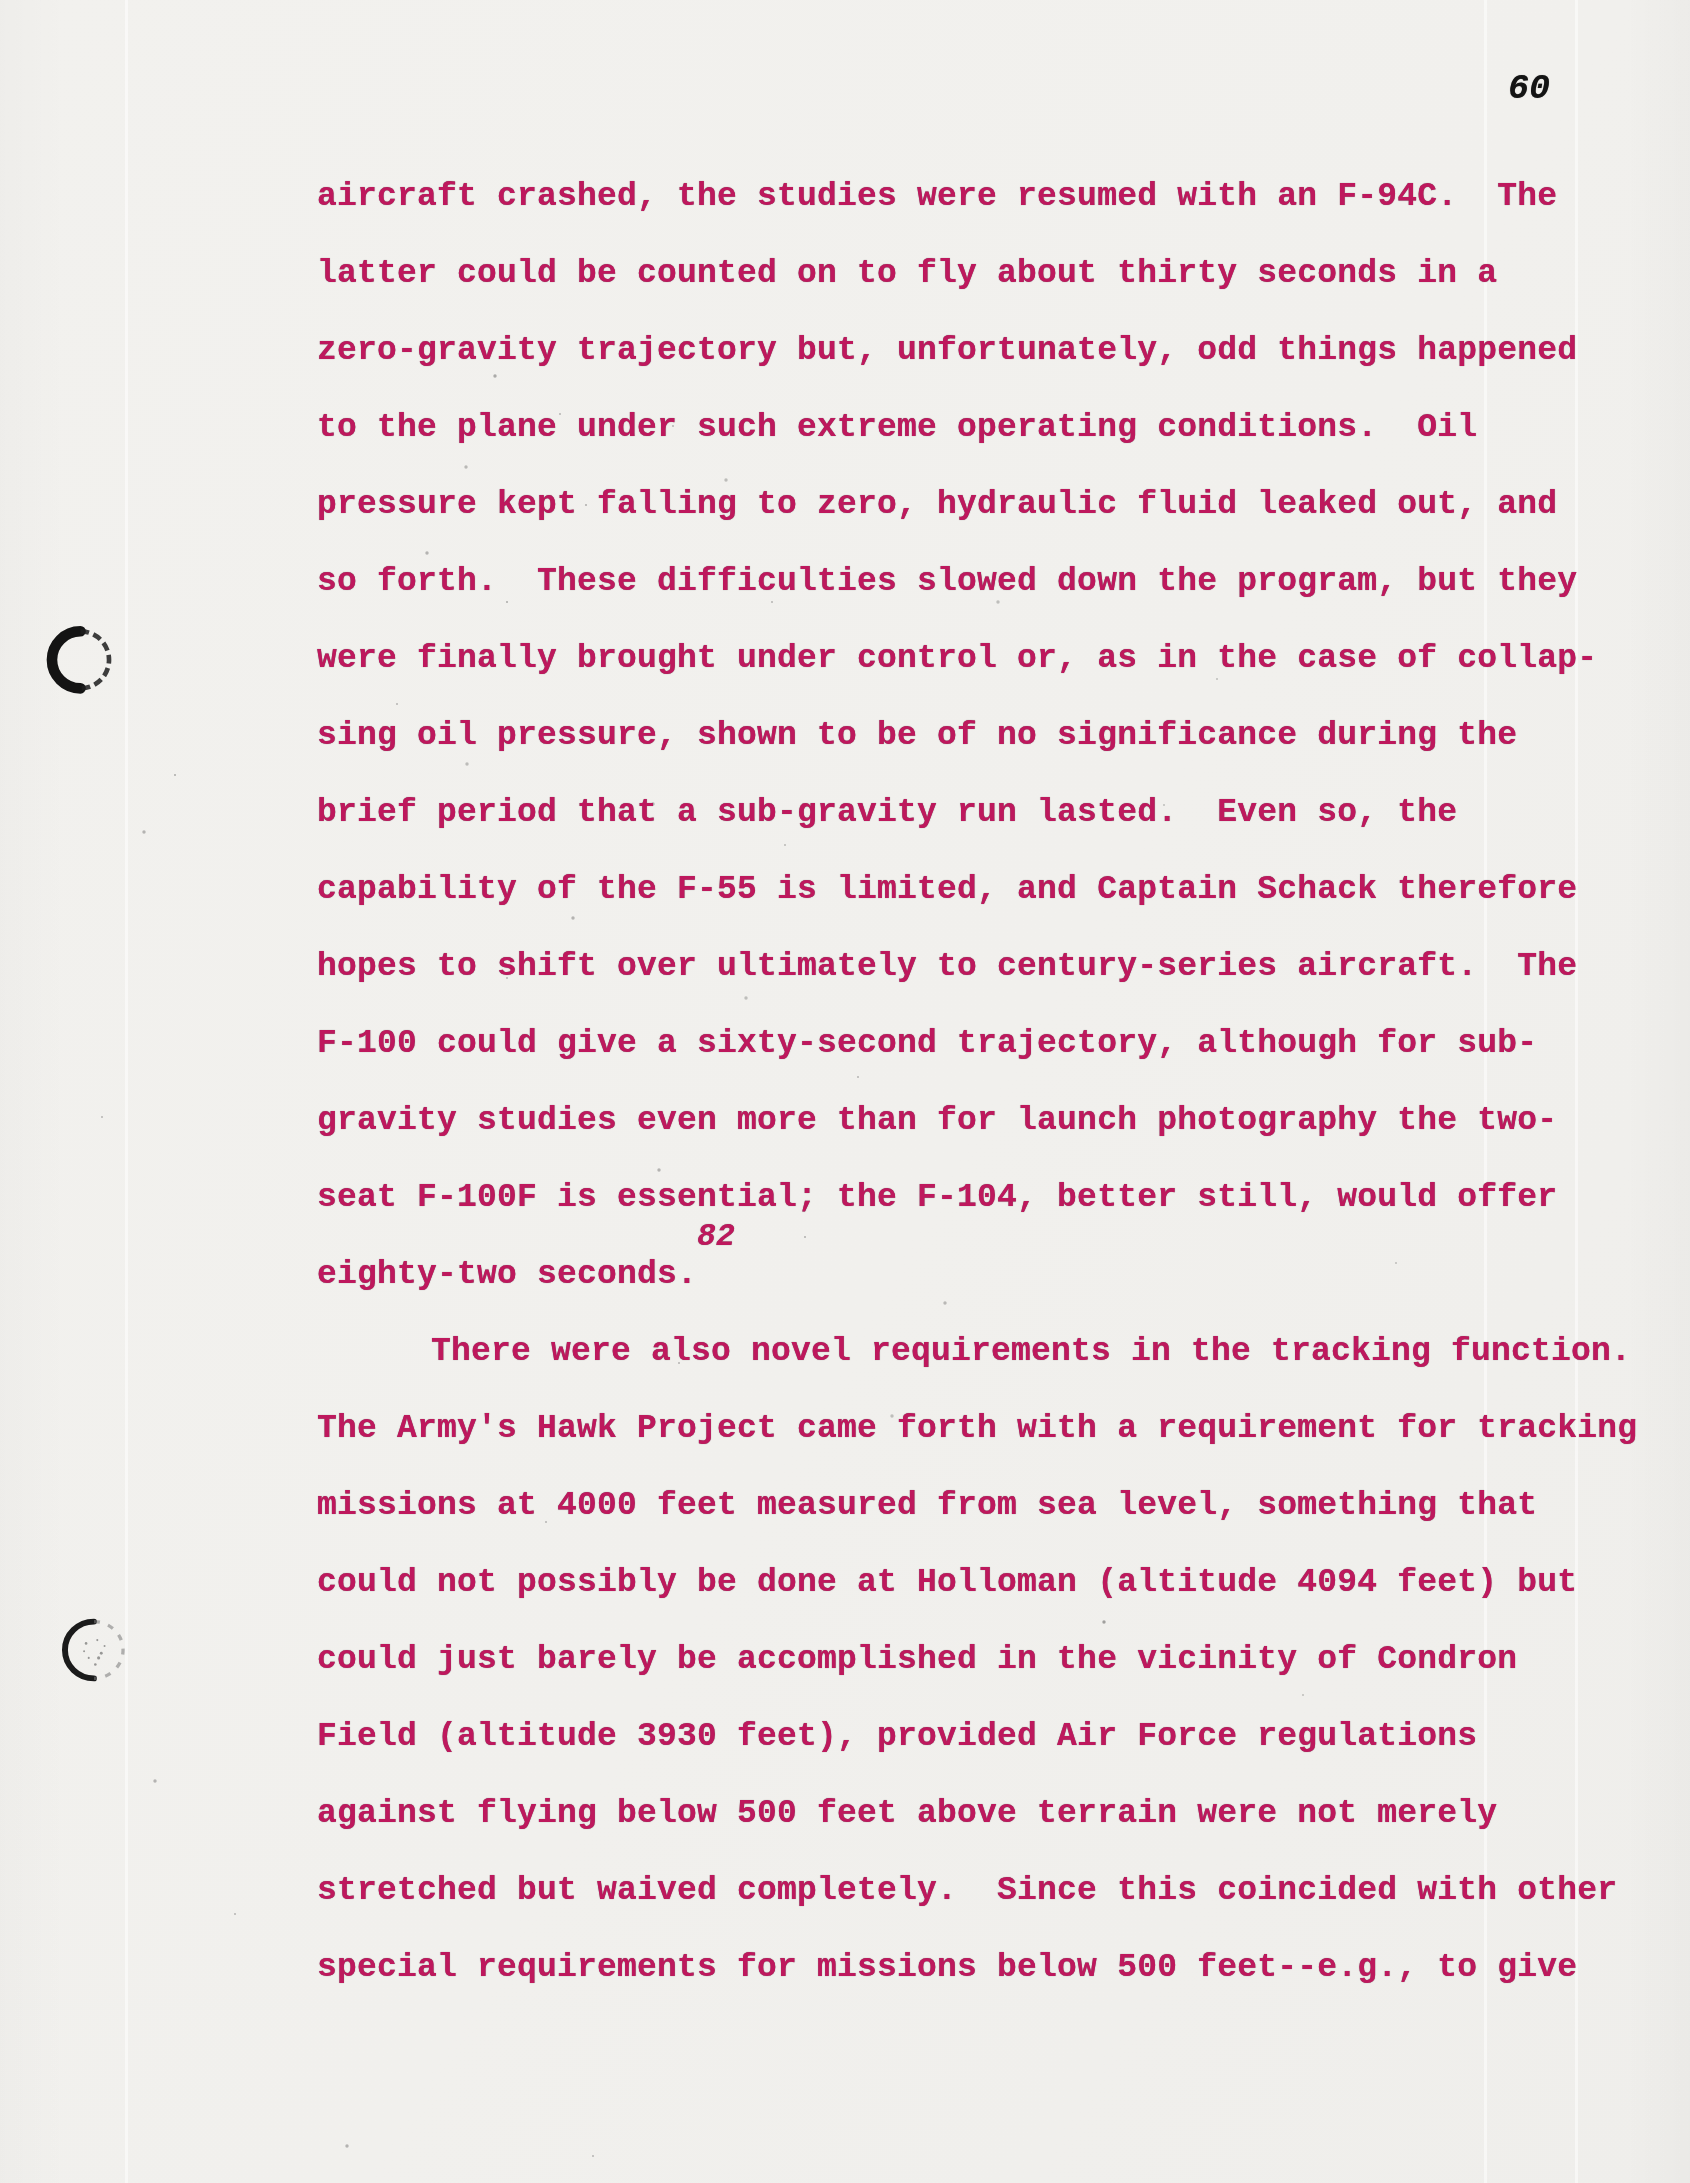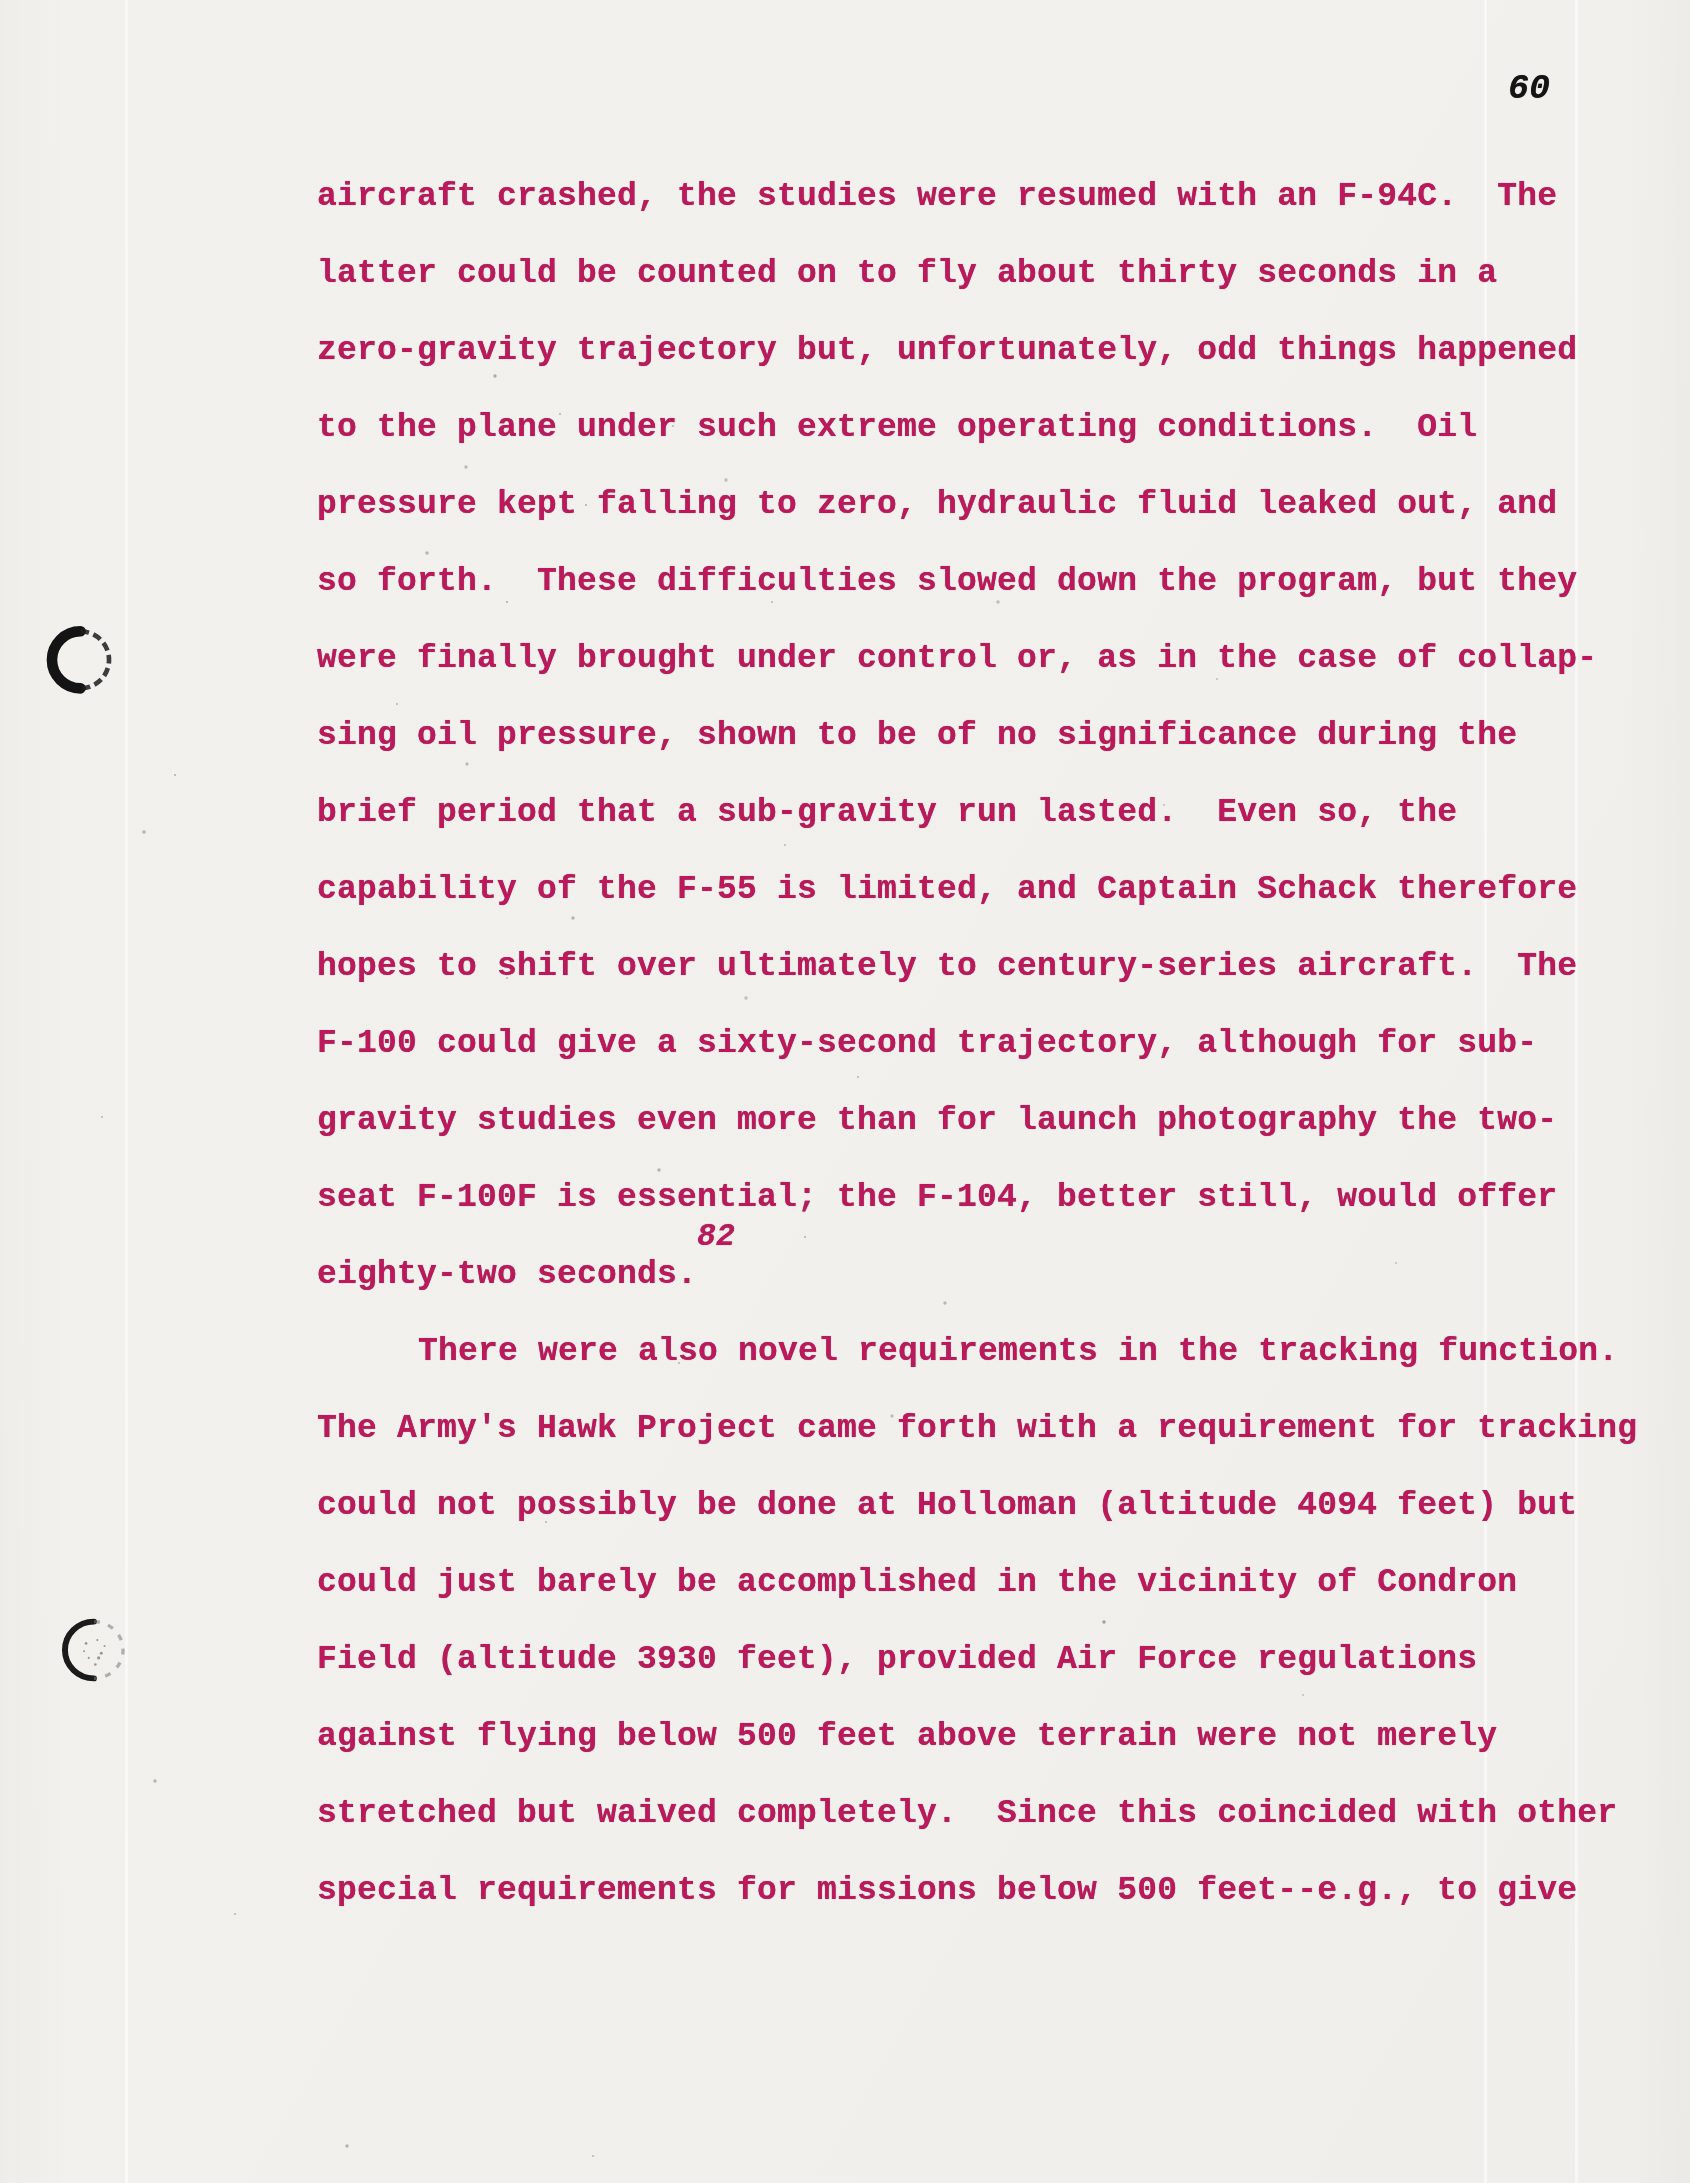--- a/index.html
+++ b/index.html
@@ -35,20 +35,21 @@
     line-height: 77px;
     letter-spacing: 0.2px;
     text-shadow: 0 0 0.8px rgba(23,23,23,0.65);
   }
   .line {
     white-space: pre;
     height: 77px;
   }
   .line.indent {
     padding-left: 101px;
+    text-align: center;
   }
   .sup {
     position: relative;
     top: -38px;
     font-size: 0.95em;
     font-style: italic;
   }
   .ring {
     position: absolute;
   }
@@ -159,20 +160,21 @@
   <div class="line">sing oil pressure, shown to be of no significance during the</div>
   <div class="line">brief period that a sub-gravity run lasted.  Even so, the</div>
   <div class="line">capability of the F-55 is limited, and Captain Schack therefore</div>
   <div class="line">hopes to shift over ultimately to century-series aircraft.  The</div>
   <div class="line">F-100 could give a sixty-second trajectory, although for sub-</div>
   <div class="line">gravity studies even more than for launch photography the two-</div>
   <div class="line">seat F-100F is essential; the F-104, better still, would offer</div>
   <div class="line"><span>eighty-two seconds.</span><span class="sup">82</span></div>
   <div class="line indent">There were also novel requirements in the tracking function.</div>
   <div class="line">The Army's Hawk Project came forth with a requirement for tracking</div>
+  <div class="line">missions at 4000 feet measured from sea level, something that</div>
   <div class="line">could not possibly be done at Holloman (altitude 4094 feet) but</div>
   <div class="line">could just barely be accomplished in the vicinity of Condron</div>
   <div class="line">Field (altitude 3930 feet), provided Air Force regulations</div>
   <div class="line">against flying below 500 feet above terrain were not merely</div>
   <div class="line">stretched but waived completely.  Since this coincided with other</div>
   <div class="line">special requirements for missions below 500 feet--e.g., to give</div>
 </div>
 
 
 </body></html>

